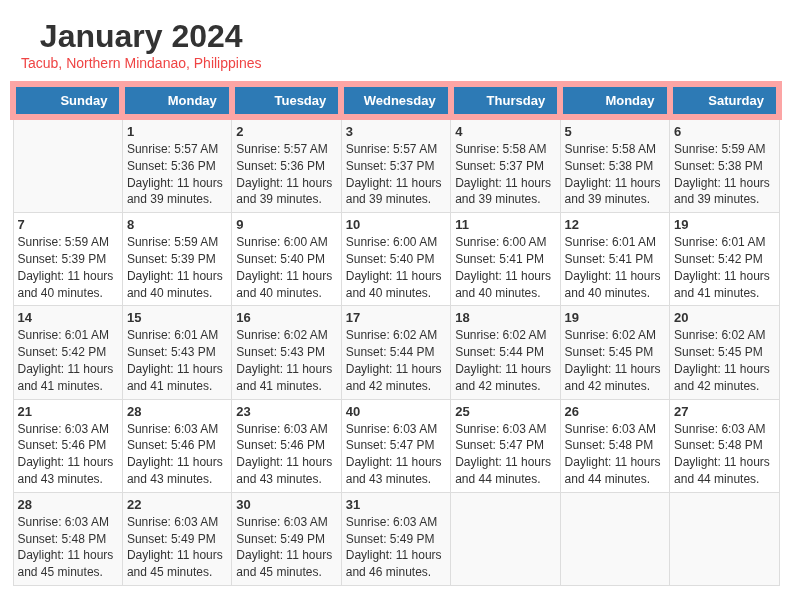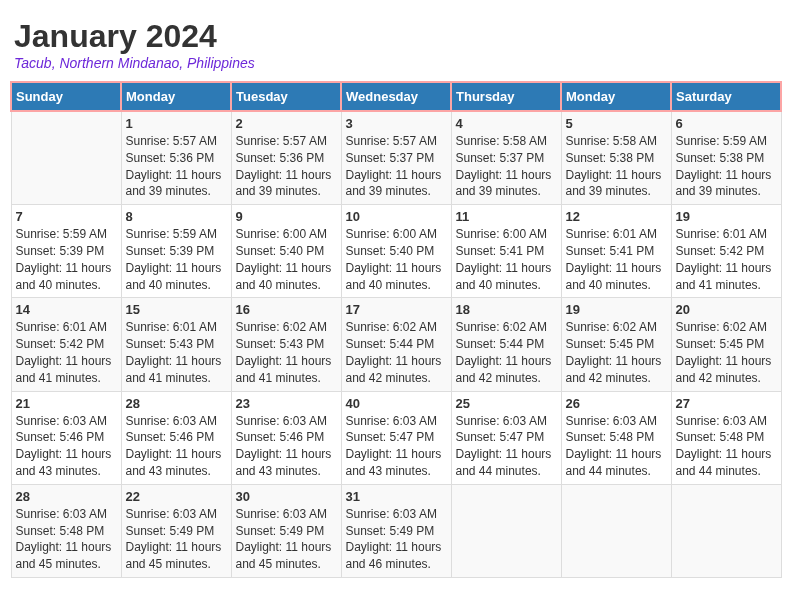--- a/index.html
+++ b/index.html
@@ -15,47 +15,47 @@
       justify-content: space-between;
       align-items: flex-start;
       padding: 8px 4px 4px 4px;
     }
     .logo {
       display: flex;
       align-items: center;
       gap: 4px;
     }
     .title-block {
-      text-align: left;
+      text-align: center;
+      margin-left: 7px;
     }
     .month-title {
       font-size: 32px;
       font-weight: bold;
       color: #333;
     }
     .location {
       font-size: 14px;
-      color: #6d28d9;
-      font-style: italic;
+      color: #ef4444;
     }
     table {
       width: 100%;
       border-collapse: collapse;
       margin-top: 6px;
     }
     thead tr {
       background-color: #2d7ab5;
     }
     thead th {
       color: #fff;
       font-size: 13px;
       font-weight: bold;
-      padding: 6px 4px;
-      text-align: left;
-      border: 2px solid #fca5a5;
+      padding: 6px 12px;
+      text-align: right;
+      border: 6px solid #fca5a5;
     }
     tbody tr {
       border-bottom: 1px solid #ccc;
     }
     tbody td {
       vertical-align: top;
       padding: 4px 4px 4px 4px;
       border: 1px solid #ddd;
       font-size: 11px;
       color: #333;

